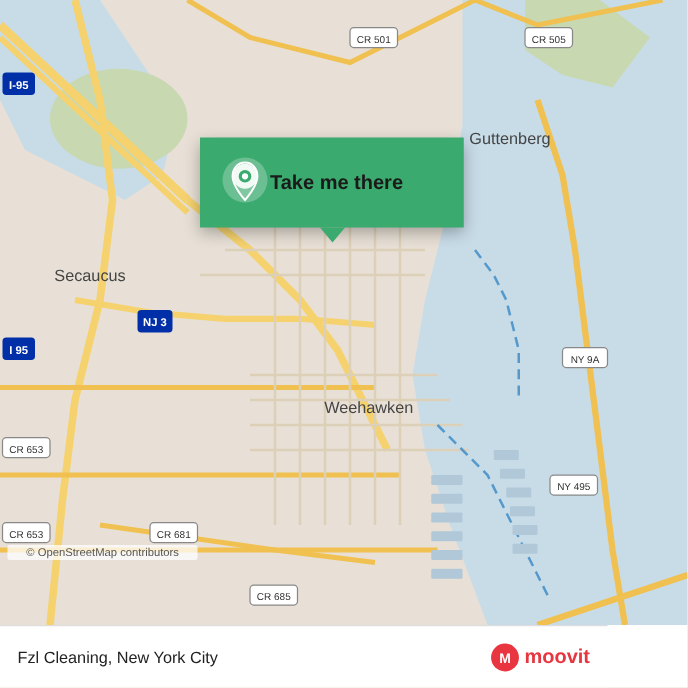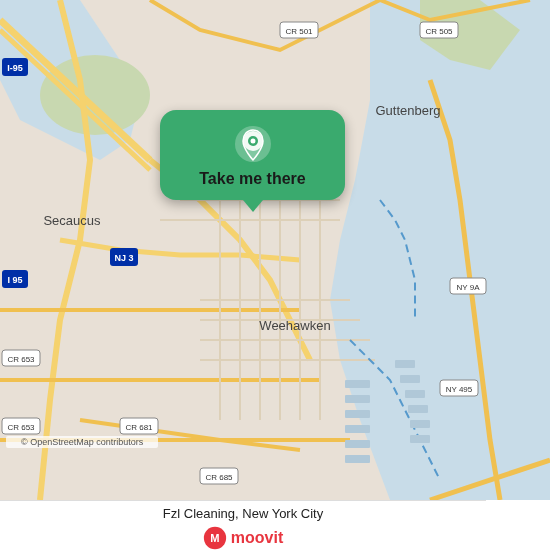--- a/index.html
+++ b/index.html
@@ -25,25 +25,24 @@
       height: 100%;
       position: absolute;
       top: 0; left: 0;
     }
 
     
     #location-popup {
       position: absolute;
       top: 110px;
       left: 160px;
-      width: 185px;
+      width: 211px;
       background: #3aaa6e;
-      border-radius: 16px;
-      display: flex;
-      flex-direction: column;
+      border-radius: 0;
+      display: flex;
       align-items: center;
       padding: 14px 16px 12px;
       box-shadow: 0 4px 12px rgba(0,0,0,0.3);
       cursor: pointer;
     }
 
     #location-popup::after {
       content: '';
       position: absolute;
       bottom: -12px;
@@ -71,21 +70,20 @@
 
     
     #bottom-bar {
       width: 486px;
       height: 50px;
       background: #fff;
       display: flex;
       align-items: center;
       padding: 0 14px;
       border-top: 1px solid #ddd;
-      flex-direction: column;
     }
 
     #app-info {
       display: flex;
       align-items: center;
       gap: 8px;
       flex: 1;
     }
 
     #location-name {

